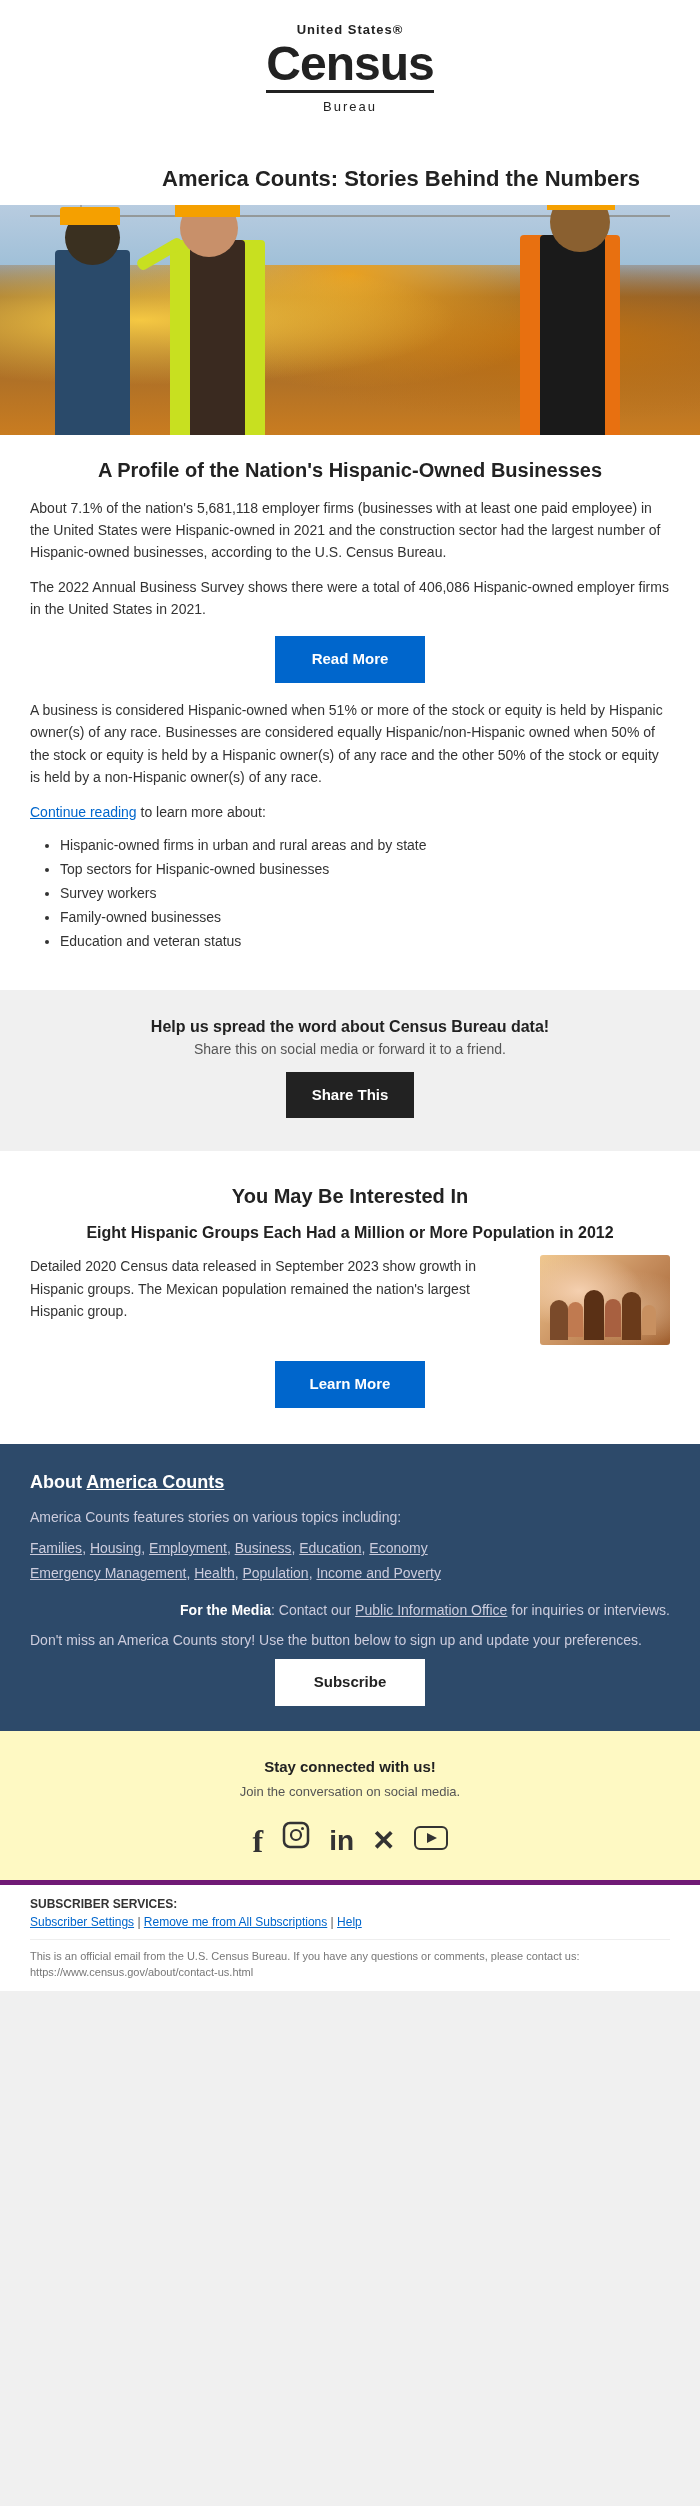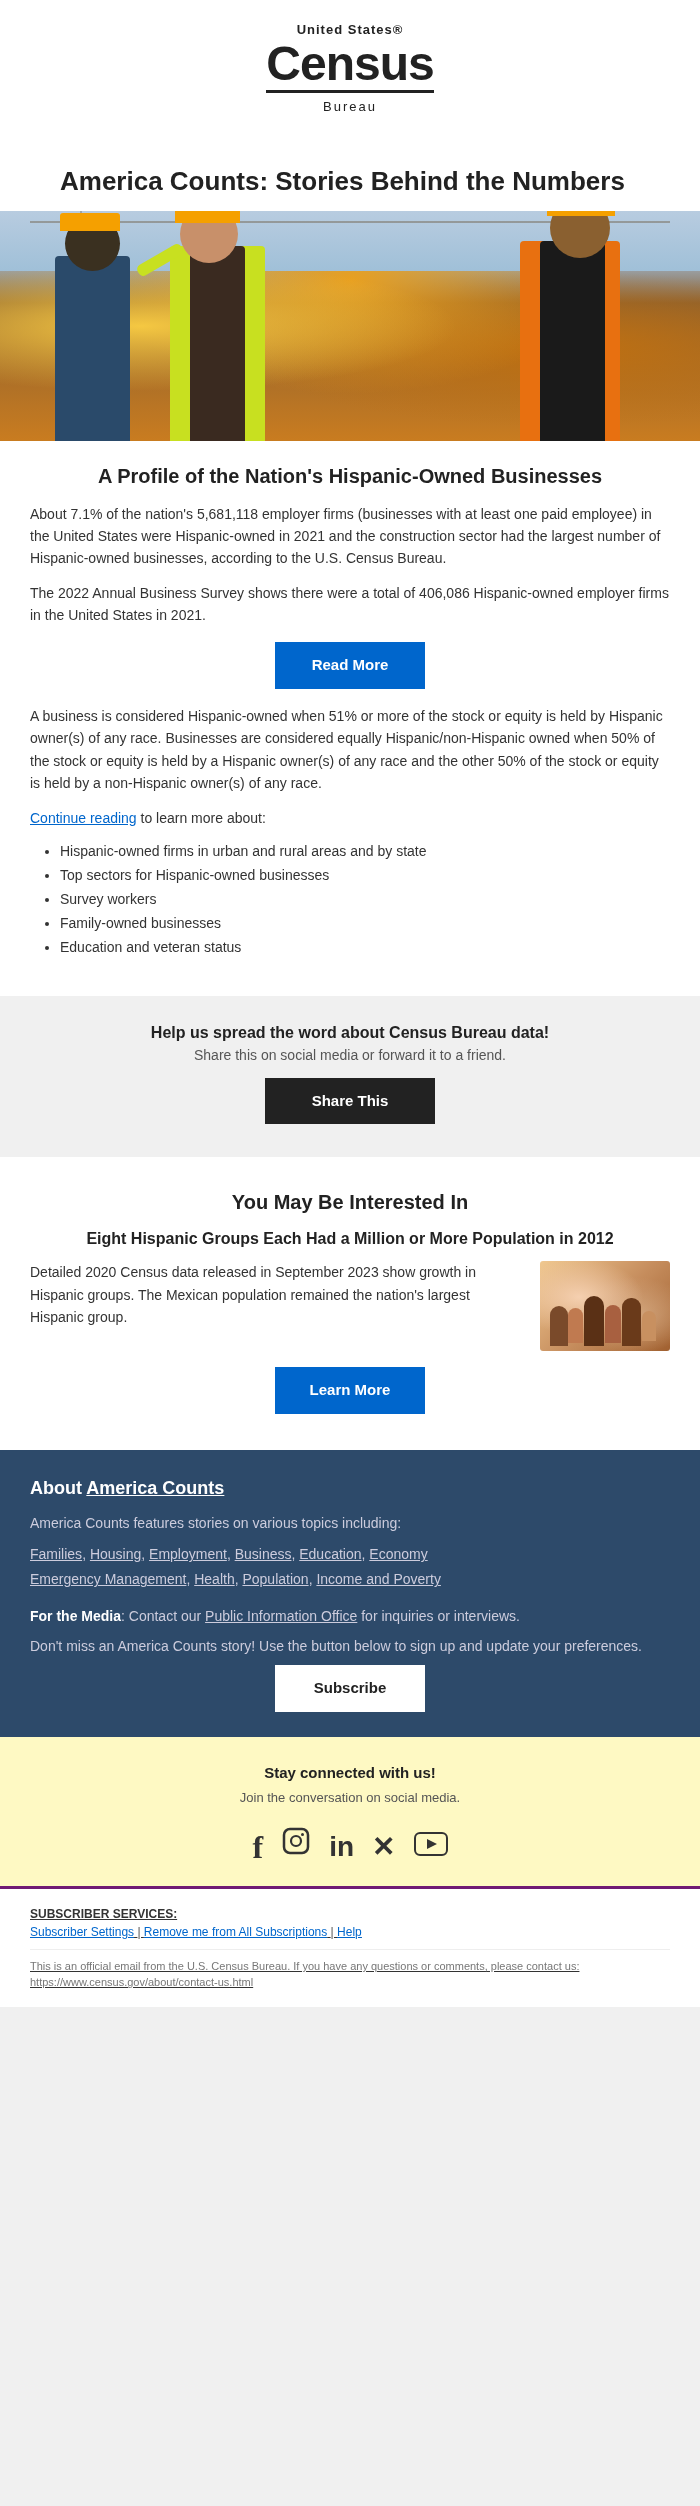--- a/index.html
+++ b/index.html
@@ -46,22 +46,22 @@
       display: block;
       letter-spacing: 2px;
     }
     .logo-underline {
       width: 100%;
       height: 3px;
       background: #222;
       margin: 2px 0 4px;
     }
     .main-title {
-      text-align: left;
-      font-size: 26px;
+      text-align: right;
+      font-size: 22px;
       font-weight: bold;
       color: #222;
       padding: 15px 30px 10px;
     }
     .hero-image {
       width: 100%;
       height: 230px;
       background: linear-gradient(135deg, #f5a623 10%, #e8891a 30%, #c97c20 50%, #8a6030 70%, #5a4020 100%);
       position: relative;
       overflow: hidden;
@@ -104,21 +104,21 @@
       text-align: center;
       padding: 12px 20px;
       font-size: 15px;
       font-weight: bold;
       border: none;
       cursor: pointer;
       text-decoration: none;
     }
     .btn-black {
       display: block;
-      width: 170px;
+      width: 128px;
       margin: 8px auto;
       background: #222;
       color: #fff;
       text-align: center;
       padding: 12px 20px;
       font-size: 15px;
       font-weight: bold;
       border: none;
       cursor: pointer;
       text-decoration: none;
@@ -269,24 +269,23 @@
       align-items: center;
       gap: 18px;
     }
     .social-icon {
       font-size: 28px;
       color: #333;
       cursor: pointer;
       font-weight: bold;
     }
     .footer {
-      padding: 16px 30px;
+      padding: 10px 30px;
       background: #fff;
-      border-top: 3px solid #701a75;
-      text-decoration: underline;
+      border-top: 5px solid #701a75;
     }
     .footer-title {
       font-size: 12px;
       font-weight: bold;
       color: #333;
     }
     .footer-links {
       font-size: 12px;
       color: #555;
     }
@@ -410,21 +409,21 @@
         <a href="#">Education</a>,
         <a href="#">Economy</a>
       </div>
       <div>
         <a href="#">Emergency Management</a>,
         <a href="#">Health</a>,
         <a href="#">Population</a>,
         <a href="#">Income and Poverty</a>
       </div>
     </div>
-    <p class="about-body" style="margin-top:12px;">
+    <p class="about-body" style="margin-top:12px;text-align:right;">
       <span class="about-bold">For the Media</span><span>: Contact our </span><a href="#" style="color:#ccd;">Public Information Office</a><span> for inquiries or interviews.</span>
     </p>
     <p class="about-body">Don't miss an America Counts story! Use the button below to sign up and update your preferences.</p>
     <a class="btn-white" href="#" style="margin:0 auto;">Subscribe</a>
   </div>
 
   <div class="social-section">
     <p class="social-title">Stay connected with us!</p>
     <p class="social-sub">Join the conversation on social media.</p>
     <div class="social-icons">

